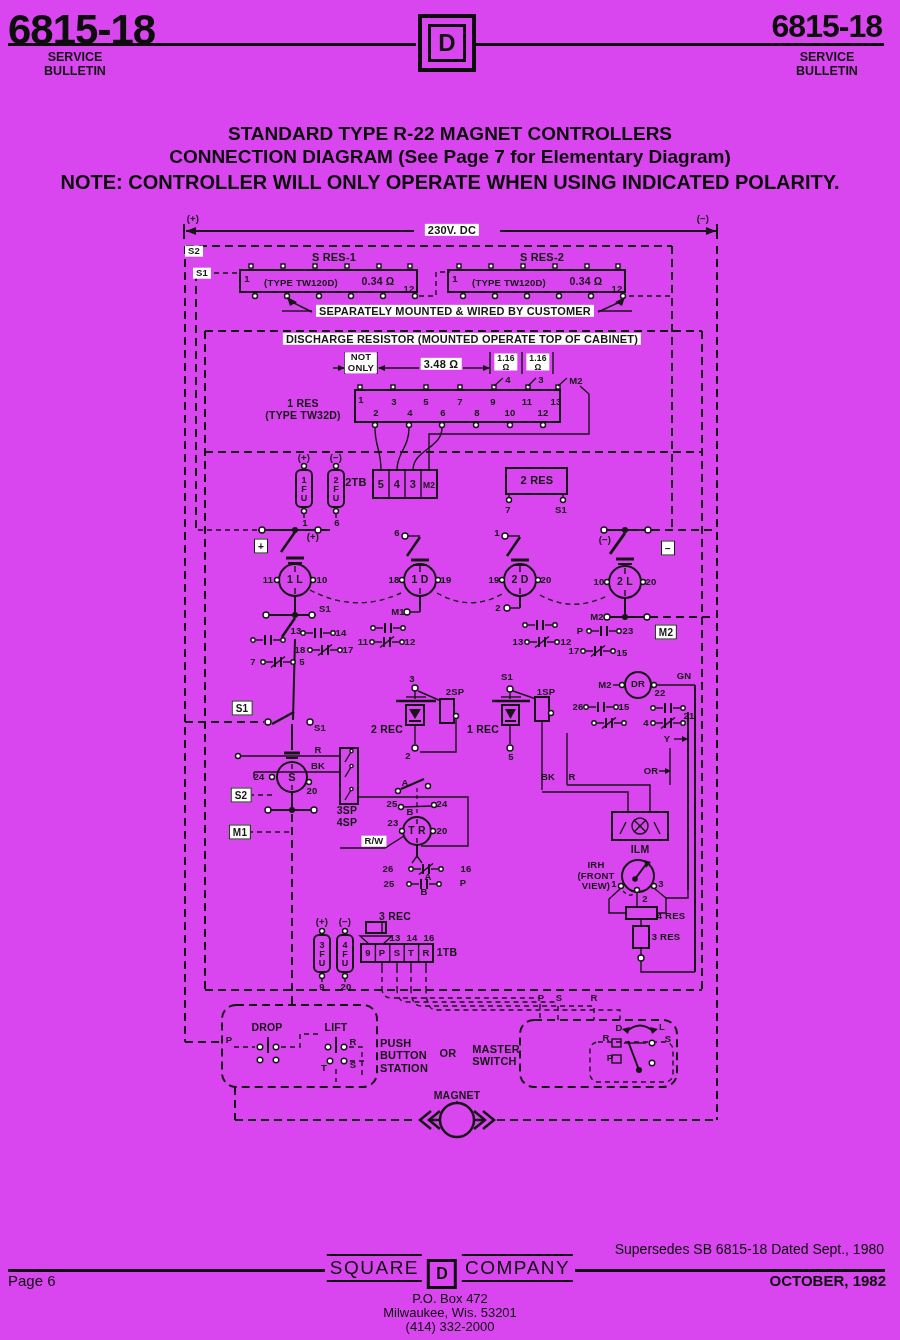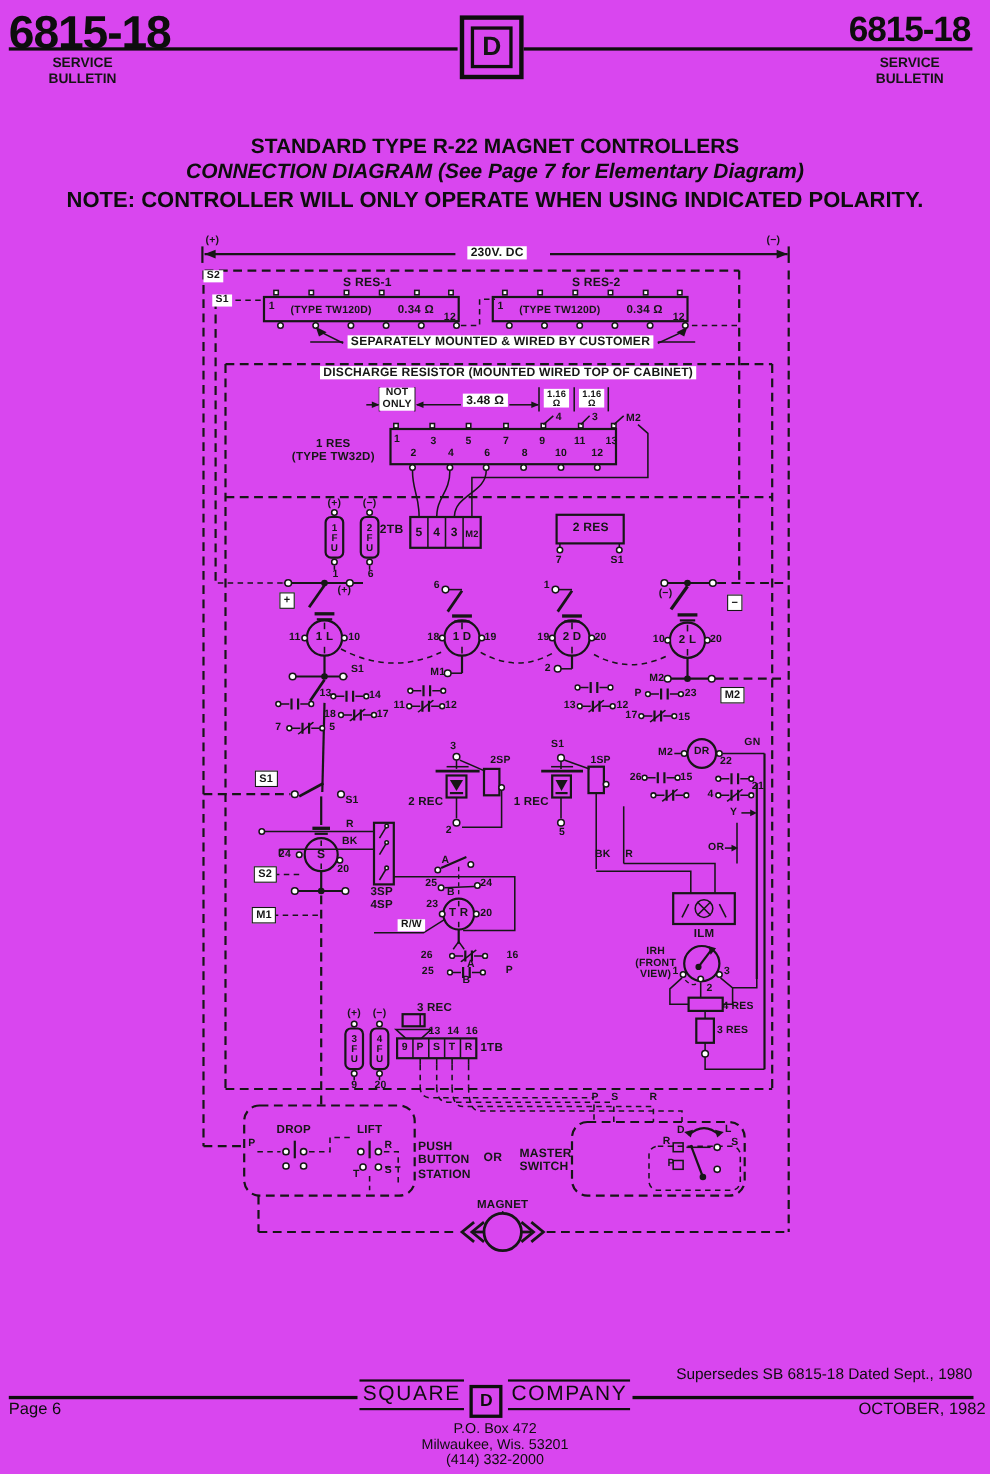--- a/index.html
+++ b/index.html
@@ -51,21 +51,21 @@
 BULLETIN</div>
     <div class="abs sb" style="left:782px;top:50px;width:90px;">SERVICE
 BULLETIN</div>
     <div class="logobox" style="left:418px;top:14px;width:50px;height:50px;">
       <div class="logoin" style="width:32px;height:32px;font-size:24px;">D</div>
     </div>
   </div>
 
   <div>
     <div class="ttl" style="top:123px;font-size:19px;">STANDARD TYPE R-22 MAGNET CONTROLLERS</div>
-    <div class="ttl" style="top:146px;font-size:19px;font-style:italic;">CONNECTION DIAGRAM (See Page 7 for Elementary Diagram)</div>
+    <div class="ttl" style="top:146px;font-size:19px;">CONNECTION DIAGRAM (See Page 7 for Elementary Diagram)</div>
     <div class="ttl" style="top:171px;font-size:20px;">NOTE: CONTROLLER WILL ONLY OPERATE WHEN USING INDICATED POLARITY.</div>
   </div>
 
   <svg class="abs" style="left:0;top:0;" width="900" height="1340" viewBox="0 0 900 1340">
 
     <defs>
       <symbol id="no" viewBox="0 0 36 12">
         <circle class="t" cx="3" cy="6" r="2.2"></circle>
           <line x1="5.4" y1="6" x2="13" y2="6"></line>
         <line class="w2" x1="15" y1="1" x2="15" y2="11"></line>
@@ -544,21 +544,21 @@
     <div class="lb sz11" style="left:542px;top:257px">S RES-2</div>
     <div class="lb" style="left:301px;top:283px">(TYPE  TW120D)</div>
     <div class="lb sz10" style="left:378px;top:282px">0.34 Ω</div>
     <div class="lb" style="left:247px;top:279px">1</div>
     <div class="lb" style="left:409px;top:289px">12</div>
     <div class="lb" style="left:509px;top:283px">(TYPE  TW120D)</div>
     <div class="lb sz10" style="left:586px;top:282px">0.34 Ω</div>
     <div class="lb" style="left:455px;top:279px">1</div>
     <div class="lb" style="left:617px;top:289px">12</div>
     <div class="lb sz11 bg" style="left:455px;top:311px">SEPARATELY  MOUNTED  &amp;  WIRED  BY  CUSTOMER</div>
-    <div class="lb sz11 bg" style="left:462px;top:339px">DISCHARGE  RESISTOR   (MOUNTED  WIRED  TOP  OF  CABINET)</div>
+    <div class="lb sz11 bg" style="left:462px;top:339px">DISCHARGE  RESISTOR   (MOUNTED  OPERATE  TOP  OF  CABINET)</div>
     <div class="lb bg" style="left:361px;top:363px">NOT
 ONLY</div>
     <div class="lb sz11 bg" style="left:441px;top:364px">3.48 Ω</div>
     <div class="lb sz85 bg" style="left:506px;top:362px">1.16
 Ω</div>
     <div class="lb sz85 bg" style="left:538px;top:362px">1.16
 Ω</div>
     <div class="lb" style="left:508px;top:380px">4</div>
     <div class="lb" style="left:541px;top:380px">3</div>
     <div class="lb" style="left:576px;top:381px">M2</div>
@@ -719,21 +719,21 @@
     <div class="lb" style="left:668px;top:1039px">S</div>
     <div class="lb" style="left:610px;top:1058px">P</div>
     <div class="lb sz10" style="left:457px;top:1096px">MAGNET</div>
   </div>
 
   <div>
     <div class="ft" style="right:16px;top:1241px;font-size:14px;">Supersedes SB 6815-18 Dated Sept., 1980</div>
     <div class="rule" style="left:8px;top:1269px;width:317px;height:2.5px;"></div>
     <div class="rule" style="left:575px;top:1269px;width:310px;height:2.5px;"></div>
     <div class="ft" style="left:8px;top:1272px;font-size:15px;">Page 6</div>
-    <div class="ft" style="right:4px;top:1272px;font-size:15px;font-weight:400;">OCTOBER, 1982</div>
+    <div class="ft" style="right:14px;top:1272px;font-size:15px;font-weight:700;">OCTOBER, 1982</div>
     <div class="ft" style="left:450px;top:1254px;transform:translateX(-50%);display:flex;align-items:flex-start;gap:5px;">
       <span class="wordmark">SQUARE</span>
       <span style="width:24px;height:24px;border:3.5px solid #0d0d0d;display:flex;align-items:center;justify-content:center;font-weight:700;font-size:16px;margin-top:5px;">D</span>
       <span class="wordmark">COMPANY</span>
     </div>
     <div class="ft" style="left:450px;top:1291px;transform:translateX(-50%);font-size:13px;">P.O. Box 472</div>
     <div class="ft" style="left:450px;top:1305px;transform:translateX(-50%);font-size:13px;">Milwaukee, Wis. 53201</div>
     <div class="ft" style="left:450px;top:1319px;transform:translateX(-50%);font-size:13px;">(414) 332-2000</div>
   </div>
 

